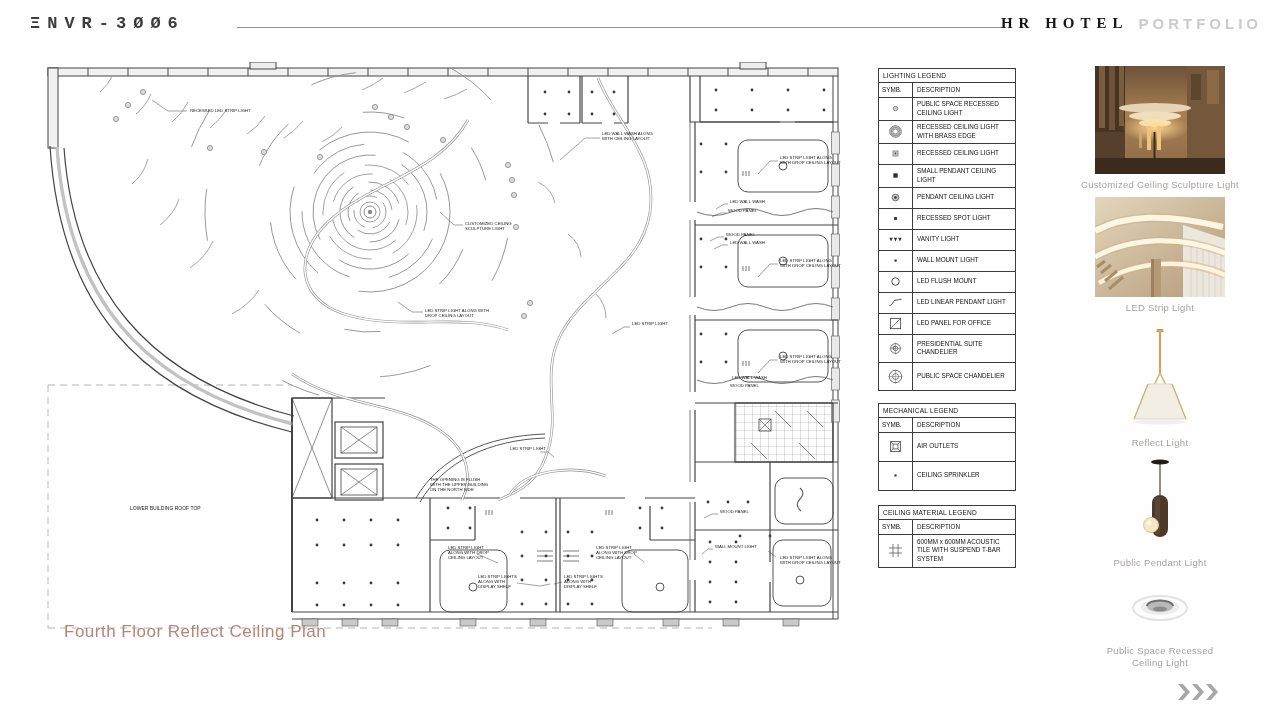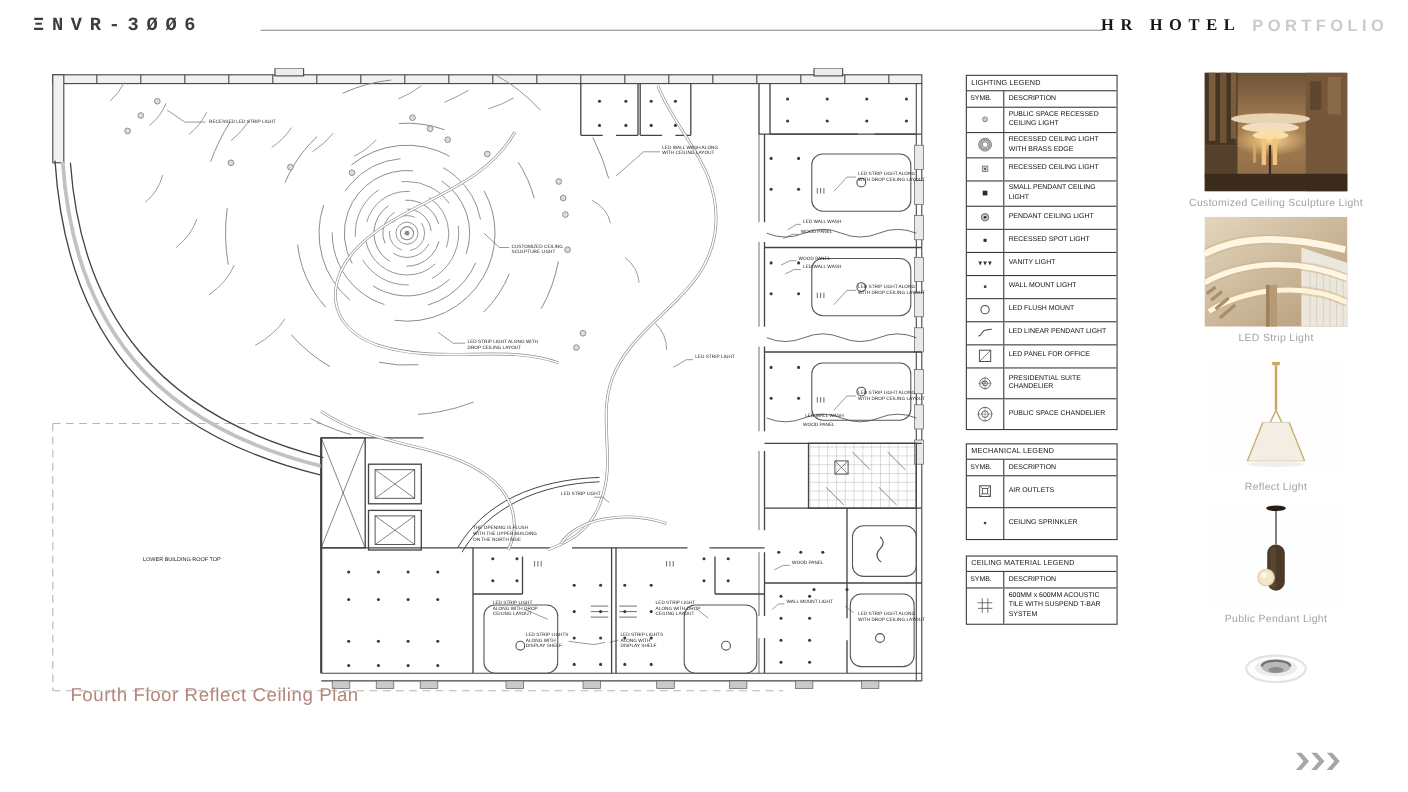--- a/index.html
+++ b/index.html
@@ -648,20 +648,22 @@
 
 <div class="card" style="top:578px">
   <svg width="115" height="62">
     <rect width="115" height="62" fill="#ffffff"></rect>
     <ellipse cx="57" cy="30" rx="27" ry="12" fill="#fdfdfd" stroke="#e3e3e3" stroke-width="2"></ellipse>
     <ellipse cx="57" cy="29" rx="19" ry="8" fill="#ededed"></ellipse>
     <ellipse cx="57" cy="28.5" rx="13" ry="5.5" fill="#b9b9b9"></ellipse>
     <path d="M44 28 a13 5.5 0 0 1 26 0" fill="none" stroke="#6f6f6f" stroke-width="2"></path>
     <ellipse cx="57" cy="31" rx="7" ry="2.6" fill="#8c8c8c"></ellipse>
   </svg>
+  <div class="cap">Public Space Recessed
+Ceiling Light</div>
 </div>
 
 <div id="title" class="abs">Fourth Floor Reflect Ceiling Plan</div>
 <div id="next" class="abs">
   <svg width="44" height="16">
     <polygon points="0,0 5,0 12,8 5,16 0,16 7,8" fill="#a7a7a7"></polygon>
     <polygon points="14,0 19,0 26,8 19,16 14,16 21,8" fill="#a7a7a7"></polygon>
     <polygon points="28,0 33,0 40,8 33,16 28,16 35,8" fill="#a7a7a7"></polygon>
   </svg>
 </div>

